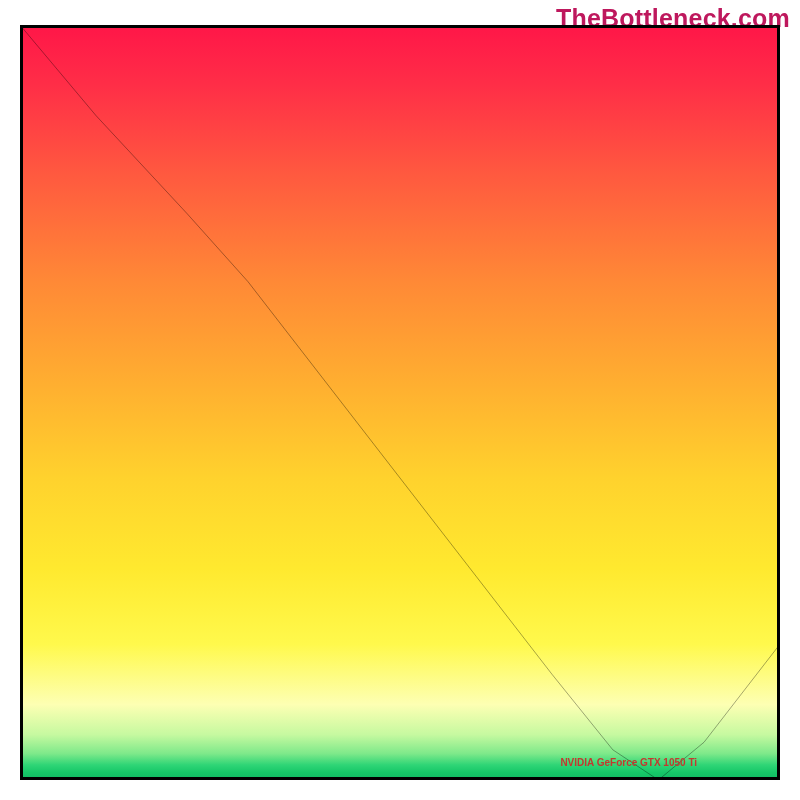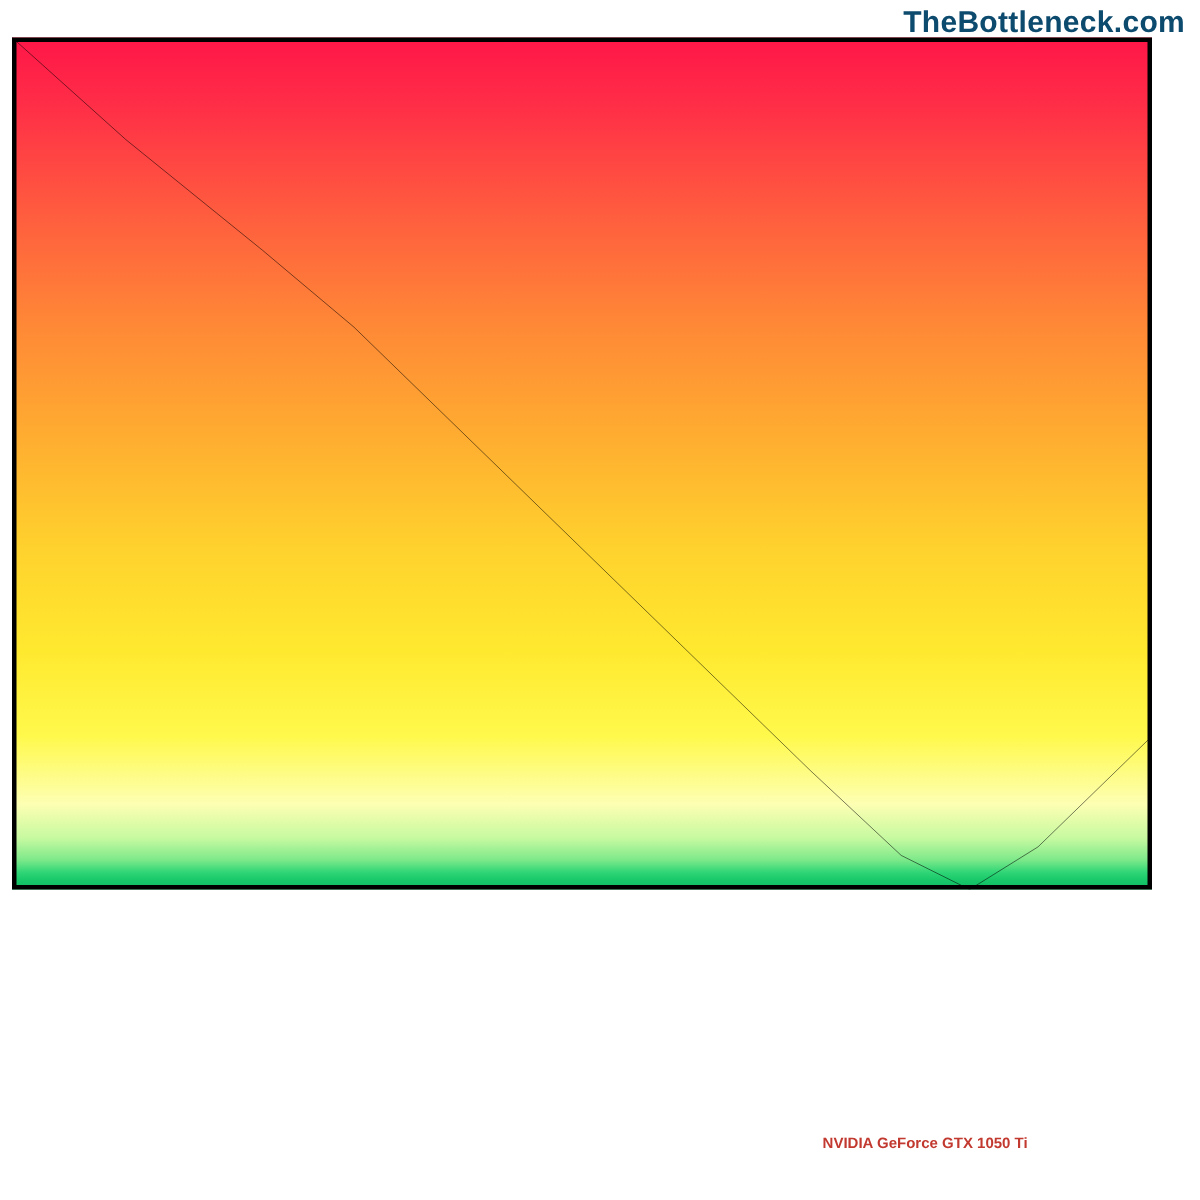--- a/index.html
+++ b/index.html
@@ -3,31 +3,31 @@
 <meta charset="utf-8">
 <style>
   * { margin: 0; padding: 0; box-sizing: border-box; }
   html, body { width: 800px; height: 800px; overflow: hidden; background: #fff; }
   .wrap { position: relative; width: 800px; height: 800px; }
   .watermark {
     position: absolute;
     top: 4px;
     right: 10px;
     font-family: Arial, Helvetica, sans-serif;
-    font-size: 20px;
+    font-size: 25px;
     font-weight: bold;
-    color: #0c4a6e;
+    color: #be185d;
     letter-spacing: 0.2px;
   }
   .plot-frame {
     position: absolute;
-    left: 8px;
+    left: 20px;
     top: 25px;
     width: 760px;
-    height: 568px;
+    height: 755px;
   }
   .gradient {
     position: absolute;
     inset: 0;
     background: linear-gradient(
       to bottom,
       #ff1648 0%,
       #ff2e47 8%,
       #ff5a3f 20%,
       #ff8936 34%,

